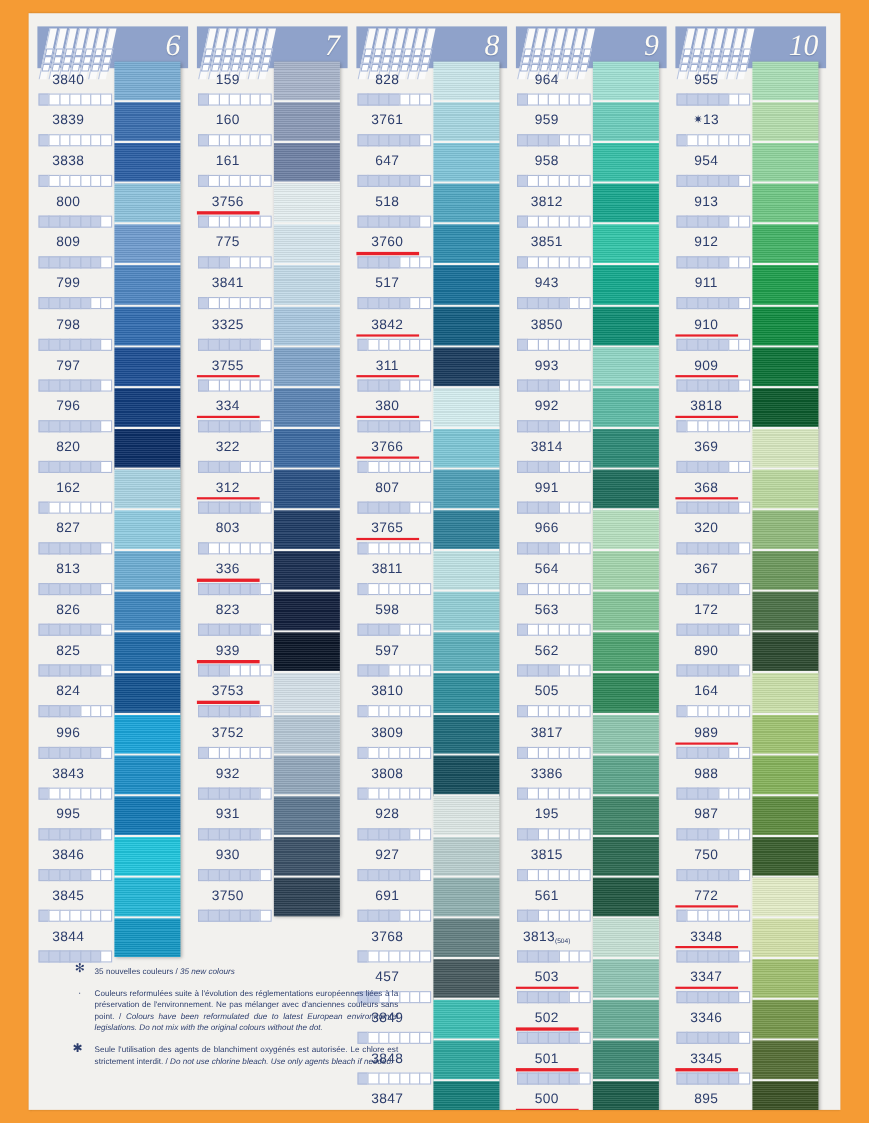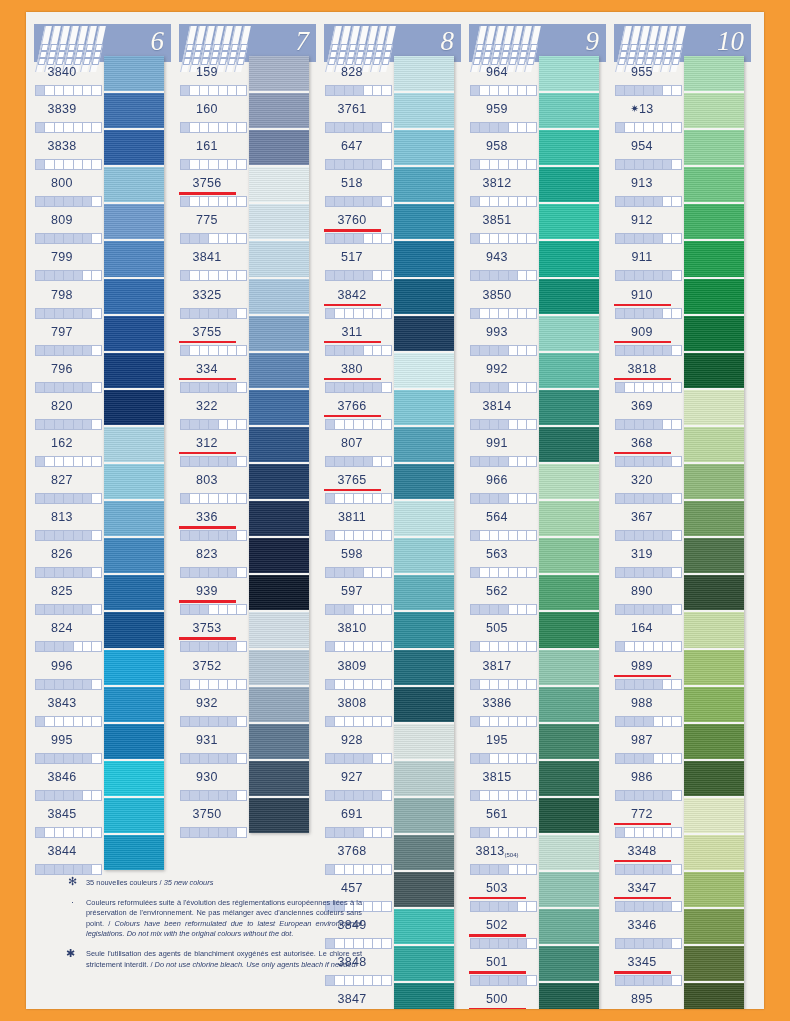--- a/index.html
+++ b/index.html
@@ -1732,21 +1732,21 @@
               <i class="on"></i>
               <i class="on"></i>
               <i class="on"></i>
               <i class="on"></i>
               <i class="on"></i>
               <i class="on"></i>
               <i></i>
             </div>
           </div>
           <div class="entry">
-            <div class="code">319</div>
+            <div class="code">172</div>
             <div class="boxes">
               <i class="on"></i>
               <i class="on"></i>
               <i class="on"></i>
               <i class="on"></i>
               <i class="on"></i>
               <i class="on"></i>
               <i></i>
             </div>
           </div>
@@ -1805,21 +1805,21 @@
               <i class="on"></i>
               <i class="on"></i>
               <i class="on"></i>
               <i class="on"></i>
               <i></i>
               <i></i>
               <i></i>
             </div>
           </div>
           <div class="entry">
-            <div class="code">986</div>
+            <div class="code">750</div>
             <div class="boxes">
               <i class="on"></i>
               <i class="on"></i>
               <i class="on"></i>
               <i class="on"></i>
               <i class="on"></i>
               <i class="on"></i>
               <i></i>
             </div>
           </div>

